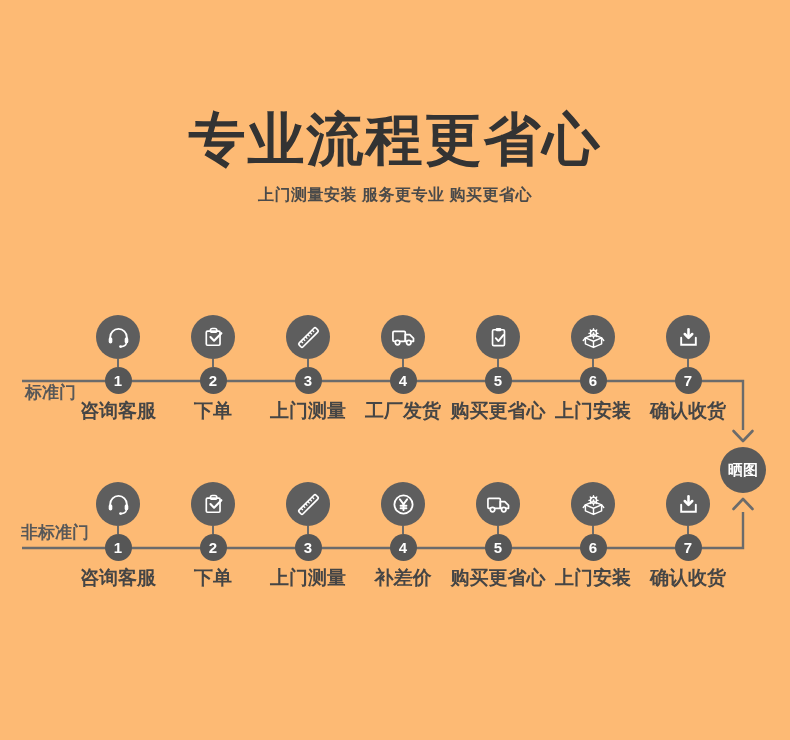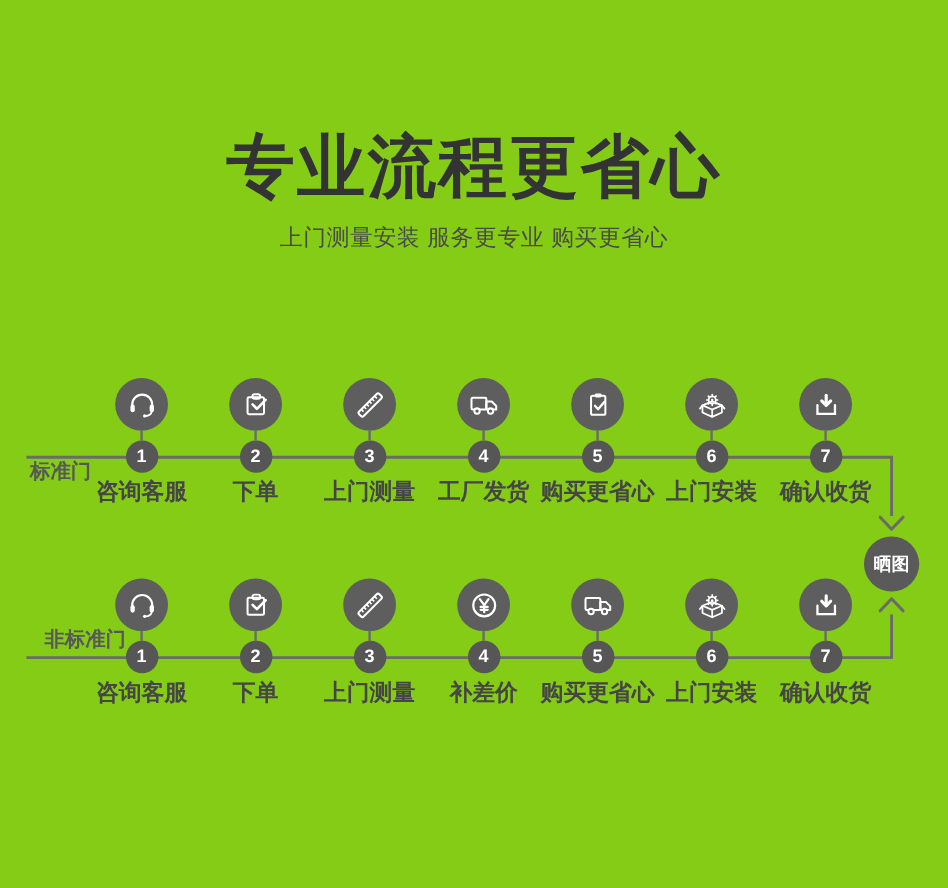--- a/index.html
+++ b/index.html
@@ -5,56 +5,56 @@
   * { margin: 0; padding: 0; box-sizing: border-box; }
   html, body { background: #fff; }
   body {
     font-family: "Liberation Sans", "DejaVu Sans", sans-serif;
     width: 790px;
   }
   .page {
     position: relative;
     width: 790px;
     height: 740px;
-    background: #84cc16;
+    background: #fdba74;
     overflow: hidden;
   }
   .title {
     position: absolute;
     top: 108px; left: 0; right: 0;
     text-align: center;
     font-size: 57px;
     line-height: 1.1;
     font-weight: 800;
     color: #333333;
     letter-spacing: 2px;
   }
   .subtitle {
     position: absolute;
     top: 185px; left: 0; right: 0;
     text-align: center;
-    font-size: 19px;
-    font-weight: 400;
+    font-size: 16px;
+    font-weight: 700;
     color: #4a4a4a;
     letter-spacing: 0.5px;
   }
   .flow-lines {
     position: absolute;
     top: 0; left: 0;
     pointer-events: none;
   }
   .row-label {
     position: absolute;
     font-size: 17px;
     font-weight: 600;
     color: #585858;
     line-height: 1;
   }
   .row-label.r1 { left: 25px; top: 357px; margin-top: 27px; }
-  .row-label.r2 { left: 37px; top: 524px; }
+  .row-label.r2 { left: 21px; top: 524px; }
   .step {
     position: absolute;
     width: 120px;
     display: flex;
     flex-direction: column;
     align-items: center;
   }
   .icon-circle {
     width: 44px; height: 44px;
     border-radius: 50%;

